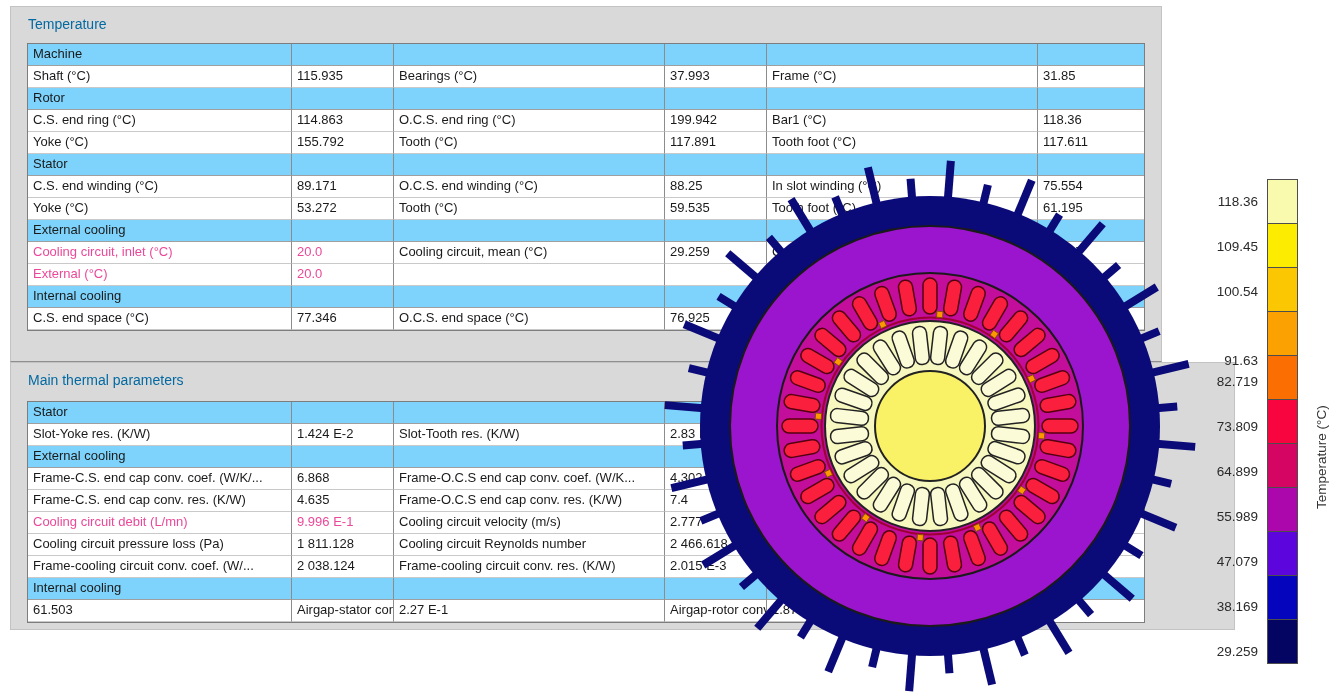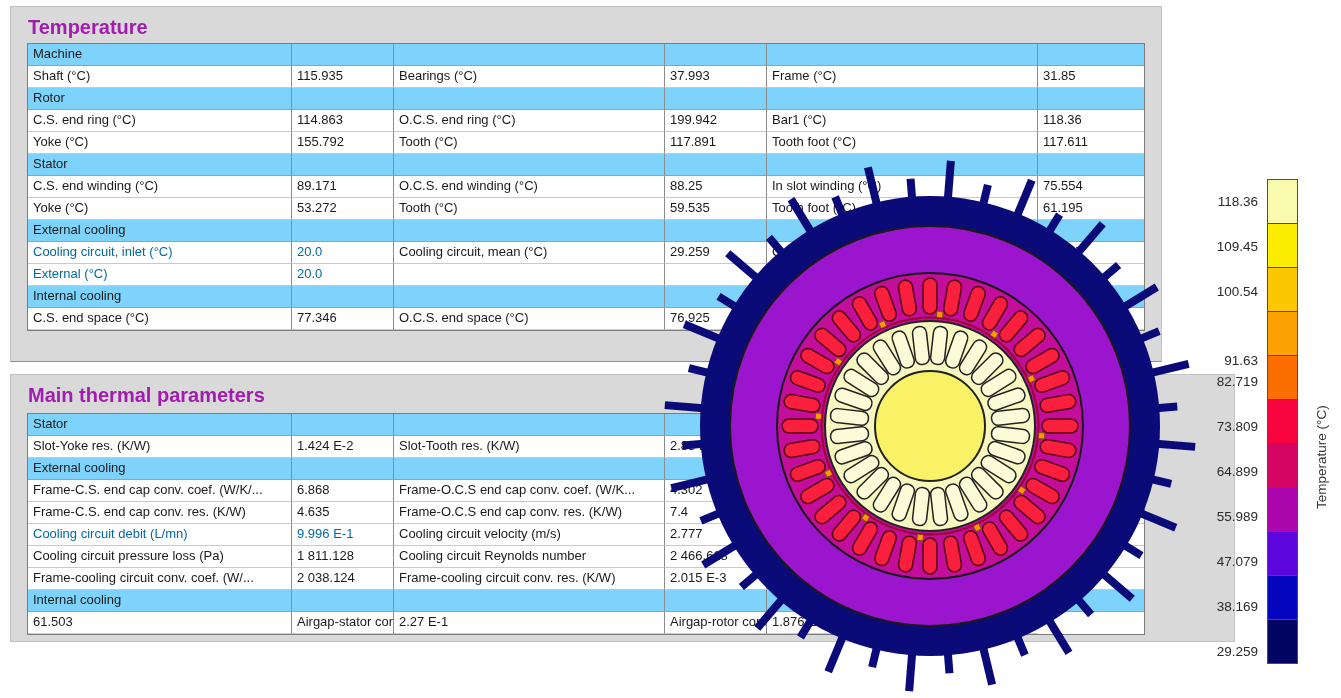--- a/index.html
+++ b/index.html
@@ -2,38 +2,38 @@
 <html><head>
 <meta charset="utf-8">
 <style>
   html,body{margin:0;padding:0;}
   body{
     width:1341px;height:698px;position:relative;overflow:hidden;
     background:#ffffff;font-family:"Liberation Sans","DejaVu Sans",sans-serif;
   }
   .panel{position:absolute;background:#D9D9D9;border:1px solid #c3c3c3;box-sizing:border-box;}
   #panel-temperature{left:10px;top:6px;width:1152px;height:356px;border-bottom:1px solid #8f8f8f;}
-  #panel-thermal{left:10px;top:374px;width:1225px;height:268px;}
-  .panel-title{position:absolute;left:17px;top:9px;font-size:20px;font-weight:bold;color:#a21caf;}
+  #panel-thermal{left:10px;top:362px;width:1225px;height:268px;}
+  .panel-title{position:absolute;left:17px;top:9px;font-size:14px;font-weight:normal;color:#0369a1;}
   .grid{
     position:absolute;left:16px;display:grid;
     grid-template-columns:264px 102px 271px 102px 271px 106px;
     grid-auto-rows:22px;
     border:1px solid #7d7d7d;background:#fff;
   }
   #grid-temperature{top:36px;}
   #grid-thermal{top:38px;}
   .cell{
     box-sizing:border-box;height:22px;line-height:20px;font-size:13px;color:#1a1a1a;
     padding:0 3px 0 5px;border-right:1px solid #8c8c8c;border-bottom:1px solid #c9c9c9;
     white-space:nowrap;overflow:hidden;background:#fff;
   }
   .cell.c6{border-right:none;}
   .cell.sec{background:#7dd3fc;border-bottom-color:#9f9f9f;}
-  .cell.blue{color:#0369a1;}
+  .cell.blue{color:#ec4899;}
   #motor-svg{position:absolute;left:658px;top:154px;}
   #colorbar{position:absolute;left:1267px;top:180px;width:31px;}
   .cb-block{width:31px;height:45px;box-sizing:border-box;border:1px solid #4d4d4d;margin-top:-1px;}
   .cb-label{position:absolute;left:1178px;width:80px;text-align:right;font-size:13.5px;color:#2a2a2a;height:18px;line-height:18px;}
   #colorbar-axis-label{
     position:absolute;left:1314px;top:350px;height:214px;
     writing-mode:vertical-rl;transform:rotate(180deg);
     font-size:13.5px;color:#333;text-align:center;
   }
 </style>

